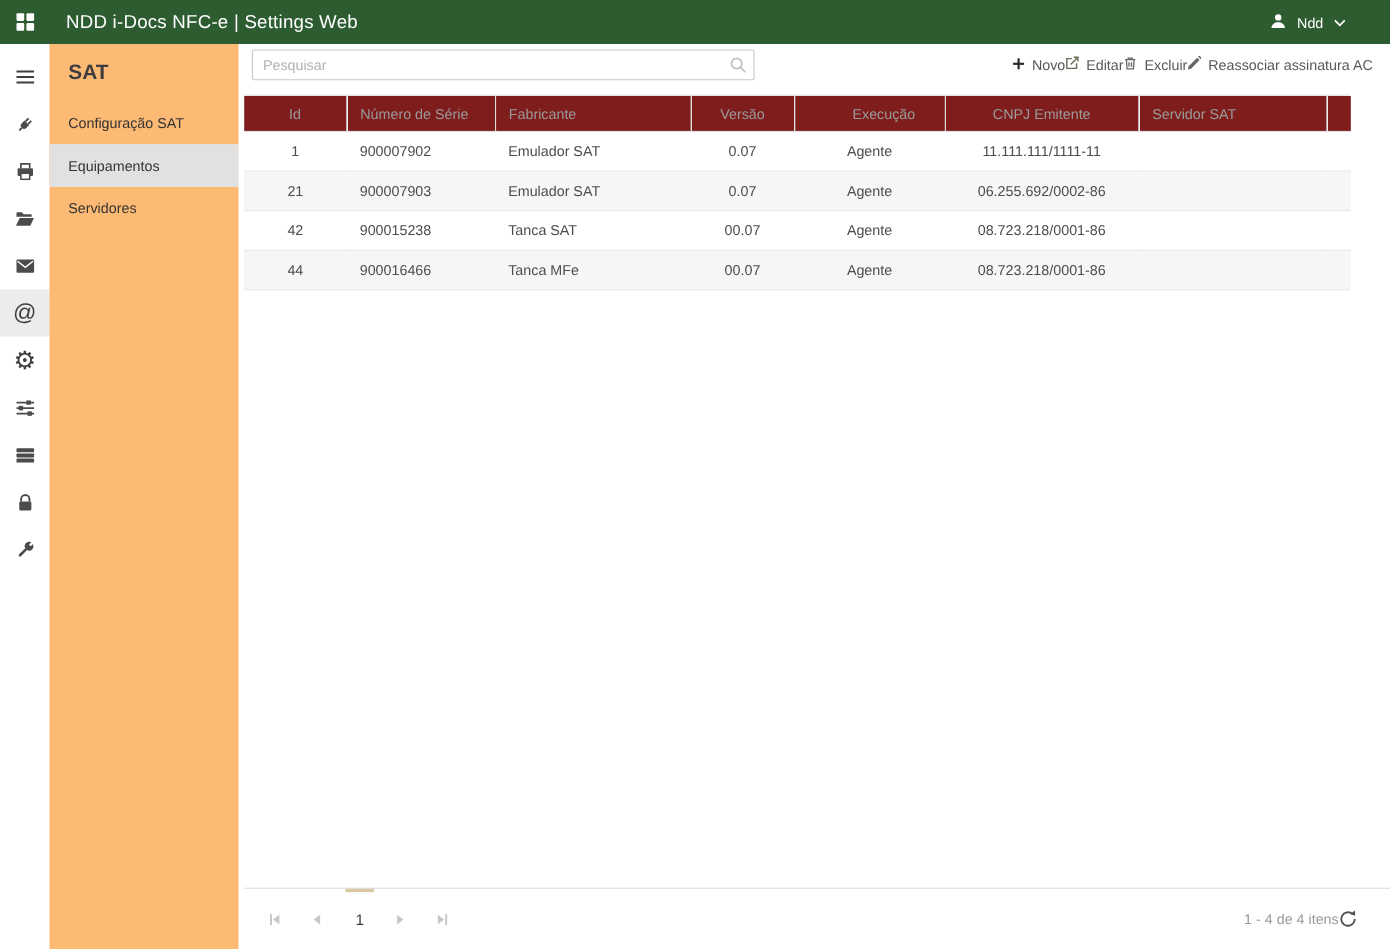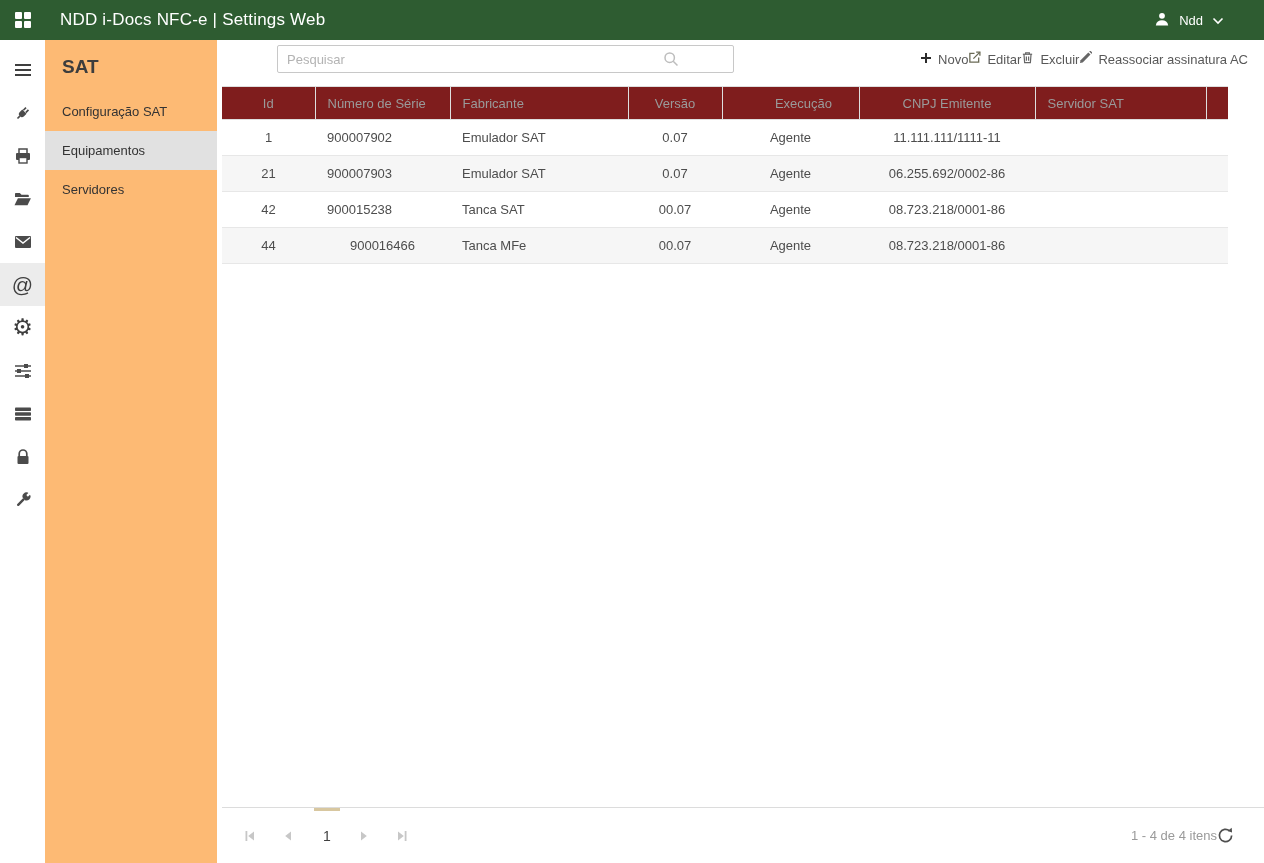--- a/index.html
+++ b/index.html
@@ -33,21 +33,21 @@
   .sidebar-item.selected { background:#e1e1e1; }
 
   
   .main { flex:1; background:#fff; display:flex; flex-direction:column; min-width:0; }
 
   .page-header { height:68px; display:flex; align-items:center; padding-left:8px; flex:none; }
   .page-title { font-size:25px; font-weight:600; color:#656565; margin-left:14px; }
 
   .toolbar { height:30px; margin:4px 16px 12px 12px; display:flex; align-items:center; justify-content:space-between; flex:none; }
   .search-box { position:relative; width:457px; }
-  .search-box input { width:100%; height:28px; border:1px solid #c8c8c8; border-radius:2px; padding:0 30px 0 9px; font-size:13px; font-family:"Liberation Sans", sans-serif; color:#ec4899; outline:none;margin-left:48px; }
+  .search-box input { width:100%; height:28px; border:1px solid #c8c8c8; border-radius:2px; padding:0 30px 0 9px; font-size:13px; font-family:"Liberation Sans", sans-serif; color:#ec4899; outline:none; }
   .search-box input::placeholder { color:#b3b3b3; }
   .search-icon { position:absolute; right:7px; top:6px; }
   .actions { display:flex; align-items:center; }
   .action-btn { display:flex; align-items:center; gap:6px; background:none; border:none; font-family:"Liberation Sans", sans-serif; font-size:13px; color:#585858; cursor:pointer; padding:0; }
 
   
   .grid { flex:1; display:flex; flex-direction:column; margin-left:5px; min-height:0; }
   table { border-collapse:collapse; table-layout:fixed; width:1006px; flex:none; }
   thead th { height:33px; background:#7f1d1d; border-top:1px solid #dedede; border-bottom:1px solid #dedede; font-weight:400; color:#9a9a9a; font-size:13px; padding:0 12px; white-space:nowrap; overflow:hidden; cursor:pointer; }
   thead th:not(.spacer) { border-right:1px solid #dedede; }
@@ -287,21 +287,21 @@
                 <td style="text-align: left;">900015238</td>
                 <td style="text-align: left;">Tanca SAT</td>
                 <td style="text-align: center;">00.07</td>
                 <td style="text-align: center;">Agente</td>
                 <td style="text-align: center;">08.723.218/0001-86</td>
                 <td style="text-align: left;"></td>
                 <td></td>
               </tr>
               <tr class="alt">
                 <td style="text-align: center;">44</td>
-                <td style="text-align: center;">900016466</td>
+                <td style="text-align: left;">900016466</td>
                 <td style="text-align: left;">Tanca MFe</td>
                 <td style="text-align: center;">00.07</td>
                 <td style="text-align: center;">Agente</td>
                 <td style="text-align: center;">08.723.218/0001-86</td>
                 <td style="text-align: left;"></td>
                 <td></td>
               </tr>
             </tbody>
         </table>
         <div class="grid-filler"></div>

